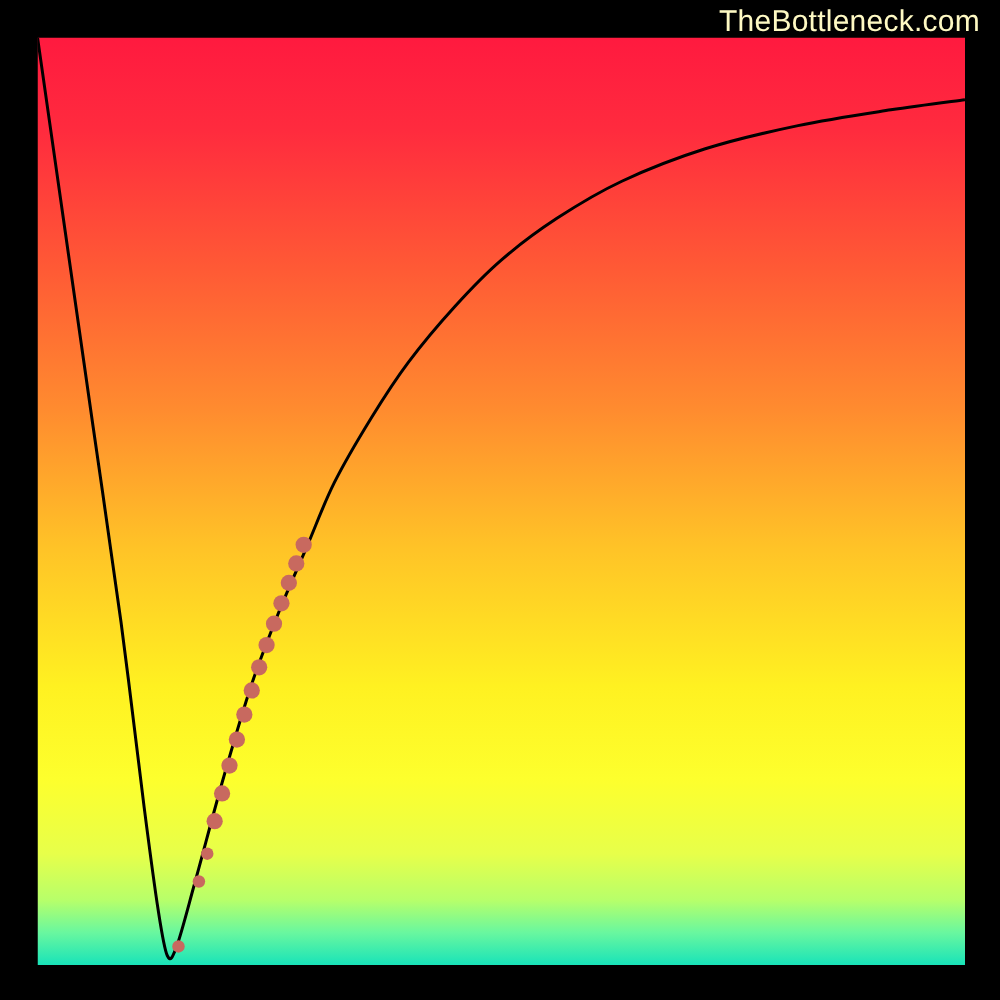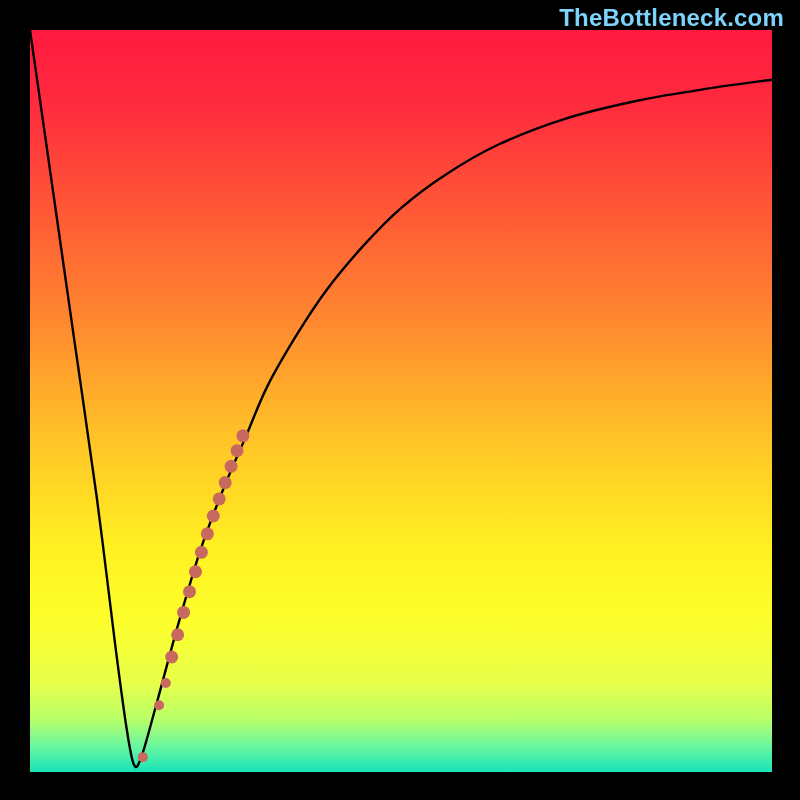--- a/index.html
+++ b/index.html
@@ -30,22 +30,22 @@
   .curve {
     position: absolute;
     inset: 0;
   }
   .watermark {
     position: absolute;
     top: 4px;
     right: 16px;
     font-family: Arial, Helvetica, sans-serif;
     font-size: 24px;
-    font-weight: 700;
-    color: #7dd3fc;
+    font-weight: 400;
+    color: #fef9c3;
     letter-spacing: 0.2px;
   }
 </style>
 </head>
 <body>
 
 <div class="stage">
   <div class="plot">
     <svg class="gradient" viewBox="0 0 742 742" preserveAspectRatio="none">
       <defs>

